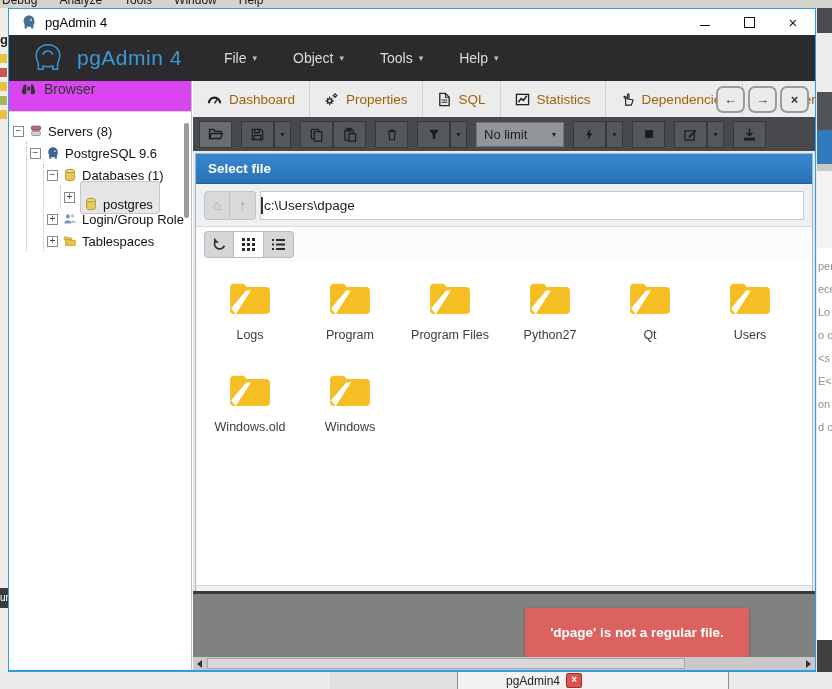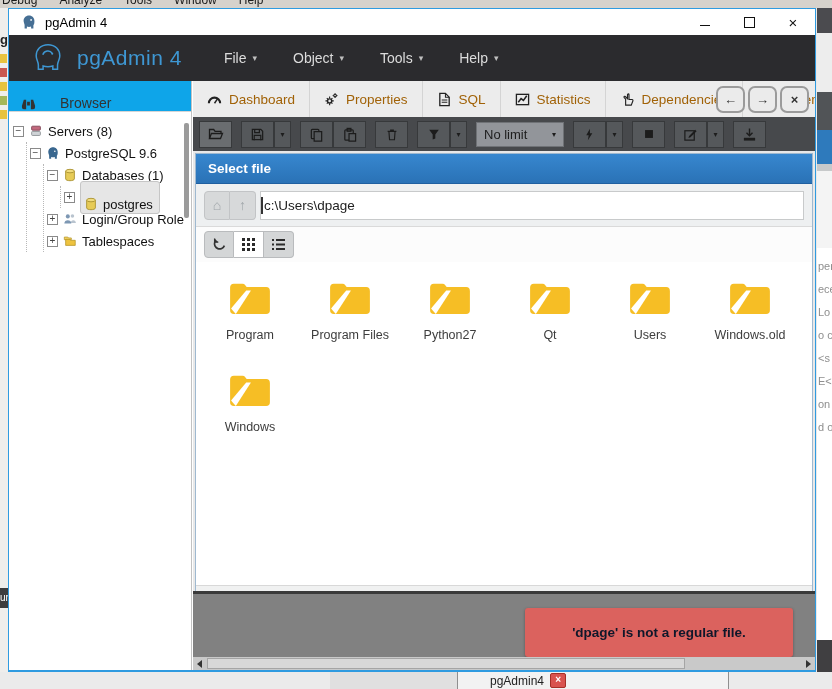--- a/index.html
+++ b/index.html
@@ -11,42 +11,42 @@
   .bg-left{position:absolute;left:0;top:8px;width:8px;height:664px;background:#efeeec;overflow:hidden;}
   .bg-left .gtxt{position:absolute;left:0;top:24px;font-size:13px;font-weight:bold;color:#222;}
   .chip{position:absolute;left:0;width:7px;height:9px;}
   .bg-left-tip{position:absolute;left:0;top:580px;width:8px;height:20px;background:#3c3c3e;color:#fff;font-size:10px;line-height:20px;overflow:hidden;}
   .bg-right{position:absolute;left:817px;top:0;width:15px;height:689px;background:#fff;overflow:hidden;}
   .rb{position:absolute;left:0;width:15px;}
   .bg-right-text{position:absolute;left:1px;top:255px;font-size:11px;line-height:23px;color:#8f8f8f;white-space:nowrap;}
   .bg-bottom{position:absolute;left:0;top:672px;width:832px;height:17px;background:#ebebeb;}
   .bg-bottom .shade{position:absolute;left:330px;top:0;width:127px;height:17px;background:#e0e0e0;}
   .bg-tab{position:absolute;left:457px;top:0;width:270px;height:17px;background:#f2f2f2;border-left:1px solid #8f8f8f;border-right:1px solid #8f8f8f;display:flex;align-items:center;}
-  .bg-tab-label{font-size:12px;color:#222;margin-left:32px;}
+  .bg-tab-label{font-size:12px;color:#222;margin-left:48px;}
   .bg-tab-close{width:14px;height:13px;margin-left:6px;background:#d9534f;border:1px solid #a33028;border-radius:2px;color:#fff;font-size:10px;line-height:12px;text-align:center;font-weight:bold;}
   
   #win{position:absolute;left:8px;top:8px;width:808px;height:664px;box-sizing:border-box;background:#fff;border:1px solid #2f9be0;border-bottom-width:2px;}
   .titlebar{height:26px;display:flex;align-items:center;background:#fff;}
   .titlebar .ticon{margin-left:12px;}
   .titlebar .ttext{margin-left:8px;font-size:13px;color:#000;}
   .wcontrols{margin-left:auto;display:flex;height:26px;}
   .wc{width:44px;height:26px;display:flex;align-items:center;justify-content:center;color:#111;}
   .wc .minbar{width:10px;height:1px;background:#111;margin-top:6px;}
   .wc .maxbox{width:9px;height:9px;border:1px solid #111;}
   .wc.close{font-size:15px;}
   .appheader{height:46px;background:#2b2b2e;display:flex;align-items:center;}
   .brand{display:flex;align-items:center;margin-left:22px;}
   .brand-text{margin-left:12px;font-size:21px;color:#3e97d3;letter-spacing:.5px;}
   .appmenus{display:flex;margin-left:42px;}
   .appmenu{color:#dcdcdc;font-size:14px;margin-right:36px;display:flex;align-items:center;}
   .appmenu .caret{font-size:9px;color:#bfbfbf;margin-left:6px;}
   .win-body{position:absolute;left:0;top:72px;right:0;bottom:0;}
   
   .sidebar{position:absolute;left:0;top:0;width:183px;bottom:0;background:#fff;border-right:1px solid #c2c2c2;box-sizing:border-box;}
-  .sb-header{height:30px;background:#0ea5e9;border-bottom:1px solid #d5d5d5;display:flex;align-items:flex-end;padding-left:12px;font-size:14px;color:#333;gap:16px;}
+  .sb-header{height:30px;background:#d946ef;border-bottom:1px solid #d5d5d5;display:flex;align-items:flex-start;padding-left:12px;font-size:14px;color:#333;}
   .sb-header svg{margin-right:8px;}
   .tree{padding:8px 2px 0 4px;font-size:13px;color:#111;}
   .trow{display:flex;align-items:center;height:22px;white-space:nowrap;}
   .exp{width:11px;height:11px;box-sizing:border-box;border:1px solid #8a8a8a;background:#fff;color:#444;font-size:10px;line-height:8px;text-align:center;margin-right:5px;flex:none;}
   .trow svg{margin-right:5px;flex:none;}
   .tlabel{overflow:hidden;text-overflow:clip;}
   .tchildren{margin-left:13px;border-left:1px dotted #b8b8b8;padding-left:3px;}
   .sel-wrap{display:flex;align-items:center;background:#e6e6e6;border:1px solid #c6c6c6;border-radius:3px;padding:15px 6px 1px 3px;}
   .sb-vscroll{position:absolute;right:2px;top:42px;width:5px;height:95px;background:#9b9b9b;border-radius:2px;}
   
@@ -82,21 +82,21 @@
   .file-tile{width:100px;height:92px;text-align:center;}
   .file-tile svg{margin-top:6px;}
   .file-label{font-size:12.5px;color:#3d3d3d;margin-top:8px;}
   .dlg-footer{height:42px;background:#f0f1f1;border-top:1px solid #d8d8d8;display:flex;align-items:center;justify-content:flex-end;padding-right:5px;box-sizing:border-box;margin-top:32px;}
   .btn{height:31px;border-radius:4px;color:#fff;font-size:13.5px;display:flex;align-items:center;justify-content:center;box-sizing:border-box;}
   .btn svg{margin-right:7px;}
   .btn-select{width:84px;background:#3478bd;border:1px solid #2b63a3;margin-right:6px;}
   .btn-cancel{width:88px;background:#d9534f;border:1px solid #c12e2a;}
   
   .backdrop{position:absolute;left:0;top:510px;right:0;height:66px;background:#818181;border-top:3px solid #3a3a3a;box-sizing:border-box;}
-  .toast{position:absolute;left:332px;top:527px;width:268px;height:49px;background:#db625e;border-radius:3px;box-shadow:0 1px 3px rgba(0,0,0,.35);color:#0f172a;font-size:13.5px;font-weight:bold;display:flex;align-items:center;justify-content:center;}
+  .toast{position:absolute;left:332px;top:527px;width:224px;height:49px;background:#db625e;border-radius:3px;box-shadow:0 1px 3px rgba(0,0,0,.35);color:#ffffff;font-size:13.5px;font-weight:bold;display:flex;align-items:center;justify-content:center;}
   .hscroll{position:absolute;left:0;top:576px;right:0;height:13px;background:#c9c9c9;}
   .hs-arrow{position:absolute;top:3px;width:0;height:0;border-top:4px solid transparent;border-bottom:4px solid transparent;}
   .hs-left{left:4px;border-right:5px solid #333;}
   .hs-right{right:4px;border-left:5px solid #333;}
   .hs-thumb{position:absolute;left:14px;top:1px;width:478px;height:11px;background:#d8d8d8;border:1px solid #a5a5a5;box-sizing:border-box;}
 </style>
 </head>
 <body>
 
 <div id="screen">
@@ -439,20 +439,27 @@
                   <rect x="0" y="1" width="2" height="2"></rect>
                   <rect x="4" y="1" width="9" height="2"></rect>
                   <rect x="0" y="5.5" width="2" height="2"></rect>
                   <rect x="4" y="5.5" width="9" height="2"></rect>
                   <rect x="0" y="10" width="2" height="2"></rect>
                   <rect x="4" y="10" width="9" height="2"></rect>
                 </svg>
               </span>
           </div>
           <div class="file-grid">
+  <div class="file-tile">
+    <svg width="44" height="36" viewBox="0 0 46 38">
+      <path d="M6 4h9q2 0 3 1.5L19.5 7.5H40q4 0 4 4V32q0 4-4 4H6q-4 0-4-4V8q0-4 4-4z" fill="#f6be25"></path>
+      <path d="M3 30L19 11h5L8 36z" fill="#ffffff"></path>
+    </svg>
+    <div class="file-label">Logs</div>
+  </div>
 
   <div class="file-tile">
     <svg width="44" height="36" viewBox="0 0 46 38">
       <path d="M6 4h9q2 0 3 1.5L19.5 7.5H40q4 0 4 4V32q0 4-4 4H6q-4 0-4-4V8q0-4 4-4z" fill="#f6be25"></path>
       <path d="M3 30L19 11h5L8 36z" fill="#ffffff"></path>
     </svg>
     <div class="file-label">Program</div>
   </div>
 
   <div class="file-tile">

